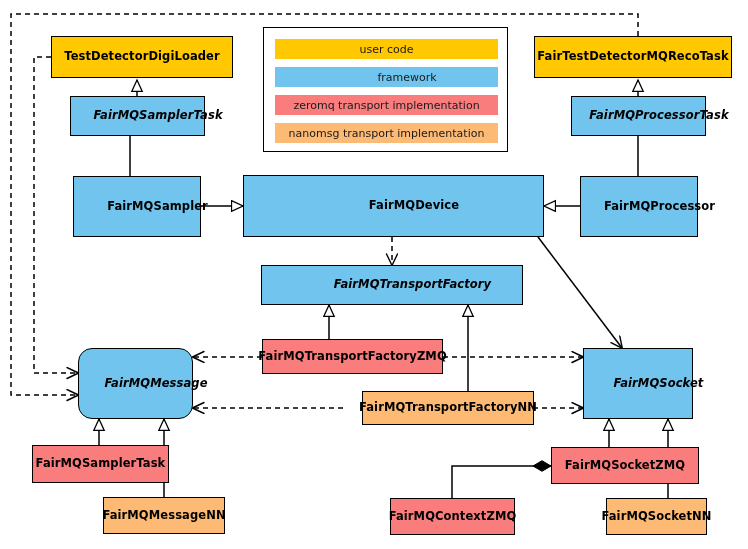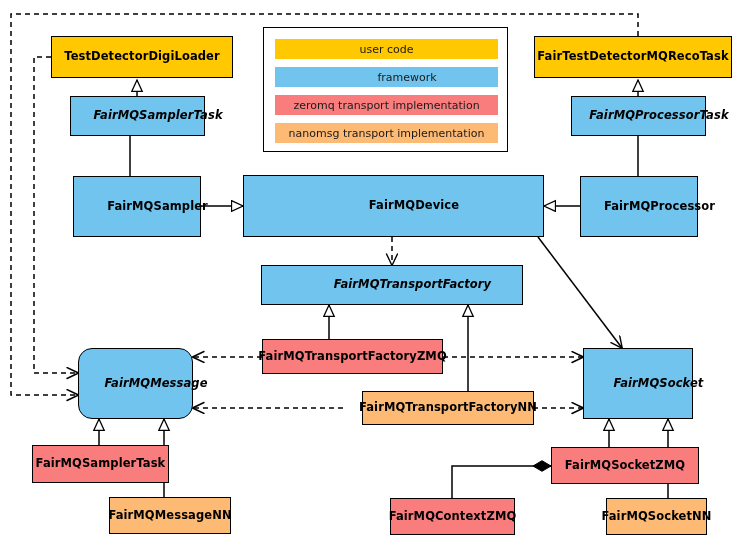--- a/index.html
+++ b/index.html
@@ -183,21 +183,21 @@
   </div>
 
   <div class="node c-framework abstract" style="left:583px; top:348px; width:110px; height:71px;">
     <span>FairMQSocket</span>
   </div>
 
   <div class="node c-zmq" style="left:32px; top:445px; width:137px; height:38px;">
     <span>FairMQSamplerTask</span>
   </div>
 
-  <div class="node c-nn" style="left:109px; top:497px; width:122px; height:37px;">
+  <div class="node c-nn" style="left:103px; top:497px; width:122px; height:37px;">
     <span>FairMQMessageNN</span>
   </div>
 
   <div class="node c-zmq" style="left:551px; top:447px; width:148px; height:37px;">
     <span>FairMQSocketZMQ</span>
   </div>
 
   <div class="node c-zmq" style="left:390px; top:498px; width:125px; height:37px;">
     <span>FairMQContextZMQ</span>
   </div>

